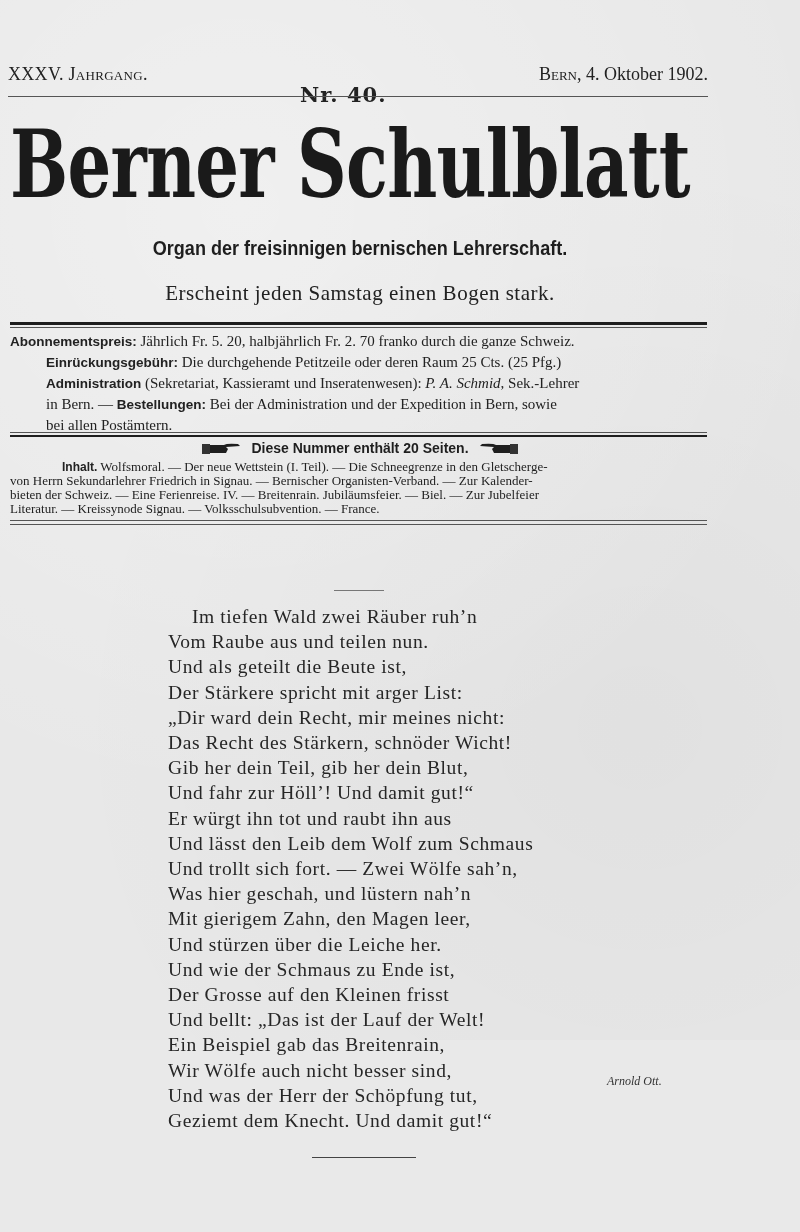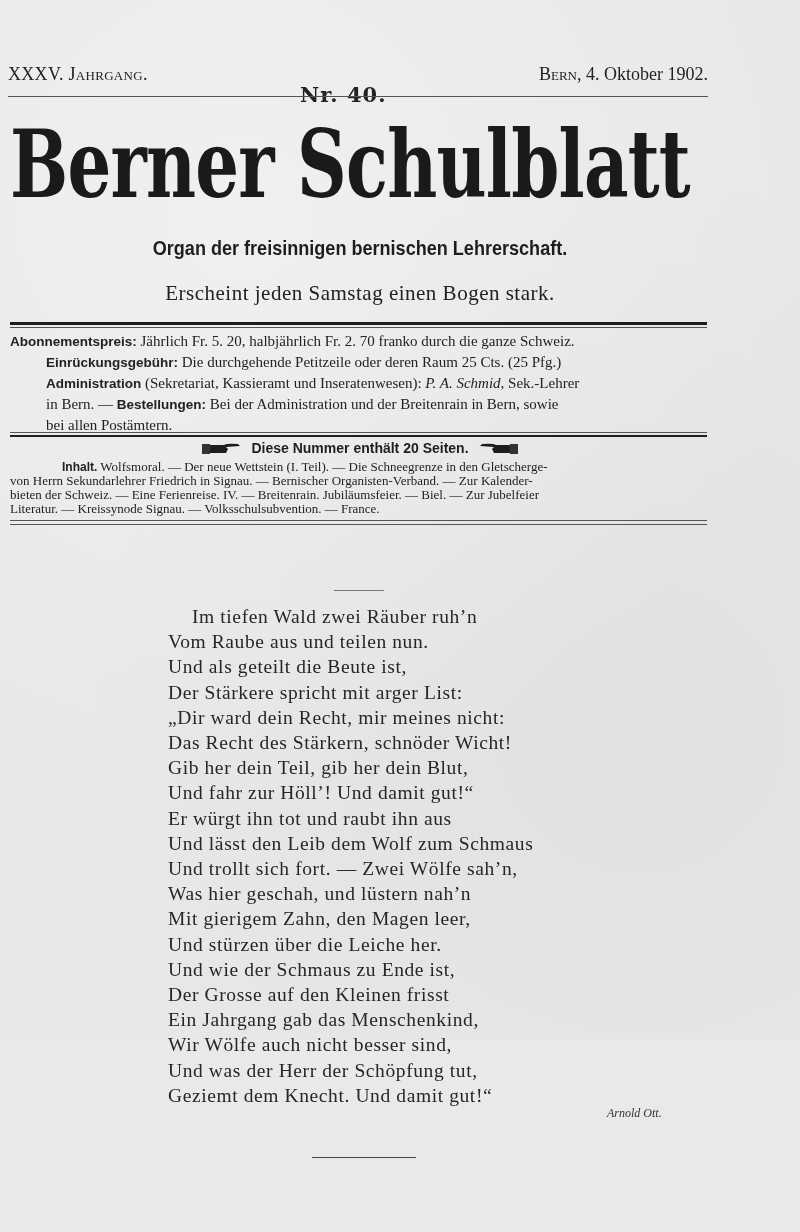--- a/index.html
+++ b/index.html
@@ -159,21 +159,21 @@
       font-family: "Liberation Serif", serif;
       font-size: 19.5px;
       line-height: 25.2px;
       letter-spacing: 0.6px;
       color: #262626;
     }
     .poem .v { white-space: nowrap; }
     .poem .v.first { padding-left: 24px; }
     .author {
       position: absolute;
-      left: 607px; top: 1106px;
+      left: 607px; top: 1074px;
       font-family: "Liberation Serif", serif;
       font-style: italic;
       font-size: 12px;
       color: #333;
       text-align: center;
     }
   </style>
 </head>
 <body>
 
@@ -198,21 +198,21 @@
     <div class="line">
       <span class="lbl">Abonnementspreis:</span><span> Jährlich Fr. 5. 20, halbjährlich Fr. 2. 70 franko durch die ganze Schweiz.</span>
     </div>
     <div class="line indent">
       <span class="lbl">Einrückungsgebühr:</span><span> Die durchgehende Petitzeile oder deren Raum 25 Cts. (25 Pfg.)</span>
     </div>
     <div class="line indent">
       <span class="lbl">Administration</span><span> (Sekretariat, Kassieramt und Inseratenwesen): </span><span class="it">P. A. Schmid</span><span>, Sek.-Lehrer</span>
     </div>
     <div class="line indent">
-      <span>in Bern. — </span><span class="lbl">Bestellungen:</span><span> Bei der Administration und der Breitenrain in Bern, sowie</span>
+      <span>in Bern. — </span><span class="lbl">Bestellungen:</span><span> Bei der Administration und der Expedition in Bern, sowie</span>
     </div>
     <div class="line indent">bei allen Postämtern.</div>
   </div>
 
   <div class="rule-thin" style="left:10px; top:432px; width:697px;"></div>
   <div class="rule-thick" style="left:10px; top:435px; width:697px; height:2px;"></div>
 
   <div class="notice">
     <svg class="hand" viewBox="0 0 40 14">
       <rect x="0" y="2" width="8" height="10" fill="#333"></rect>
@@ -247,21 +247,22 @@
     <div class="v">Gib her dein Teil, gib her dein Blut,</div>
     <div class="v">Und fahr zur Höll’! Und damit gut!“</div>
     <div class="v">Er würgt ihn tot und raubt ihn aus</div>
     <div class="v">Und lässt den Leib dem Wolf zum Schmaus</div>
     <div class="v">Und trollt sich fort. — Zwei Wölfe sah’n,</div>
     <div class="v">Was hier geschah, und lüstern nah’n</div>
     <div class="v">Mit gierigem Zahn, den Magen leer,</div>
     <div class="v">Und stürzen über die Leiche her.</div>
     <div class="v">Und wie der Schmaus zu Ende ist,</div>
     <div class="v">Der Grosse auf den Kleinen frisst</div>
-    <div class="v">Ein Jahrgang gab das Menschenkind,</div>
+    <div class="v">Und bellt: „Das ist der Lauf der Welt!</div>
+    <div class="v">Ein Beispiel gab das Breitenrain,</div>
     <div class="v">Wir Wölfe auch nicht besser sind,</div>
     <div class="v">Und was der Herr der Schöpfung tut,</div>
     <div class="v">Geziemt dem Knecht. Und damit gut!“</div>
   </div>
 
   <div class="author">Arnold Ott.</div>
 
   <div class="rule-thin" style="left:312px; top:1157px; width:104px; background:#444;"></div>
 </div>
 

